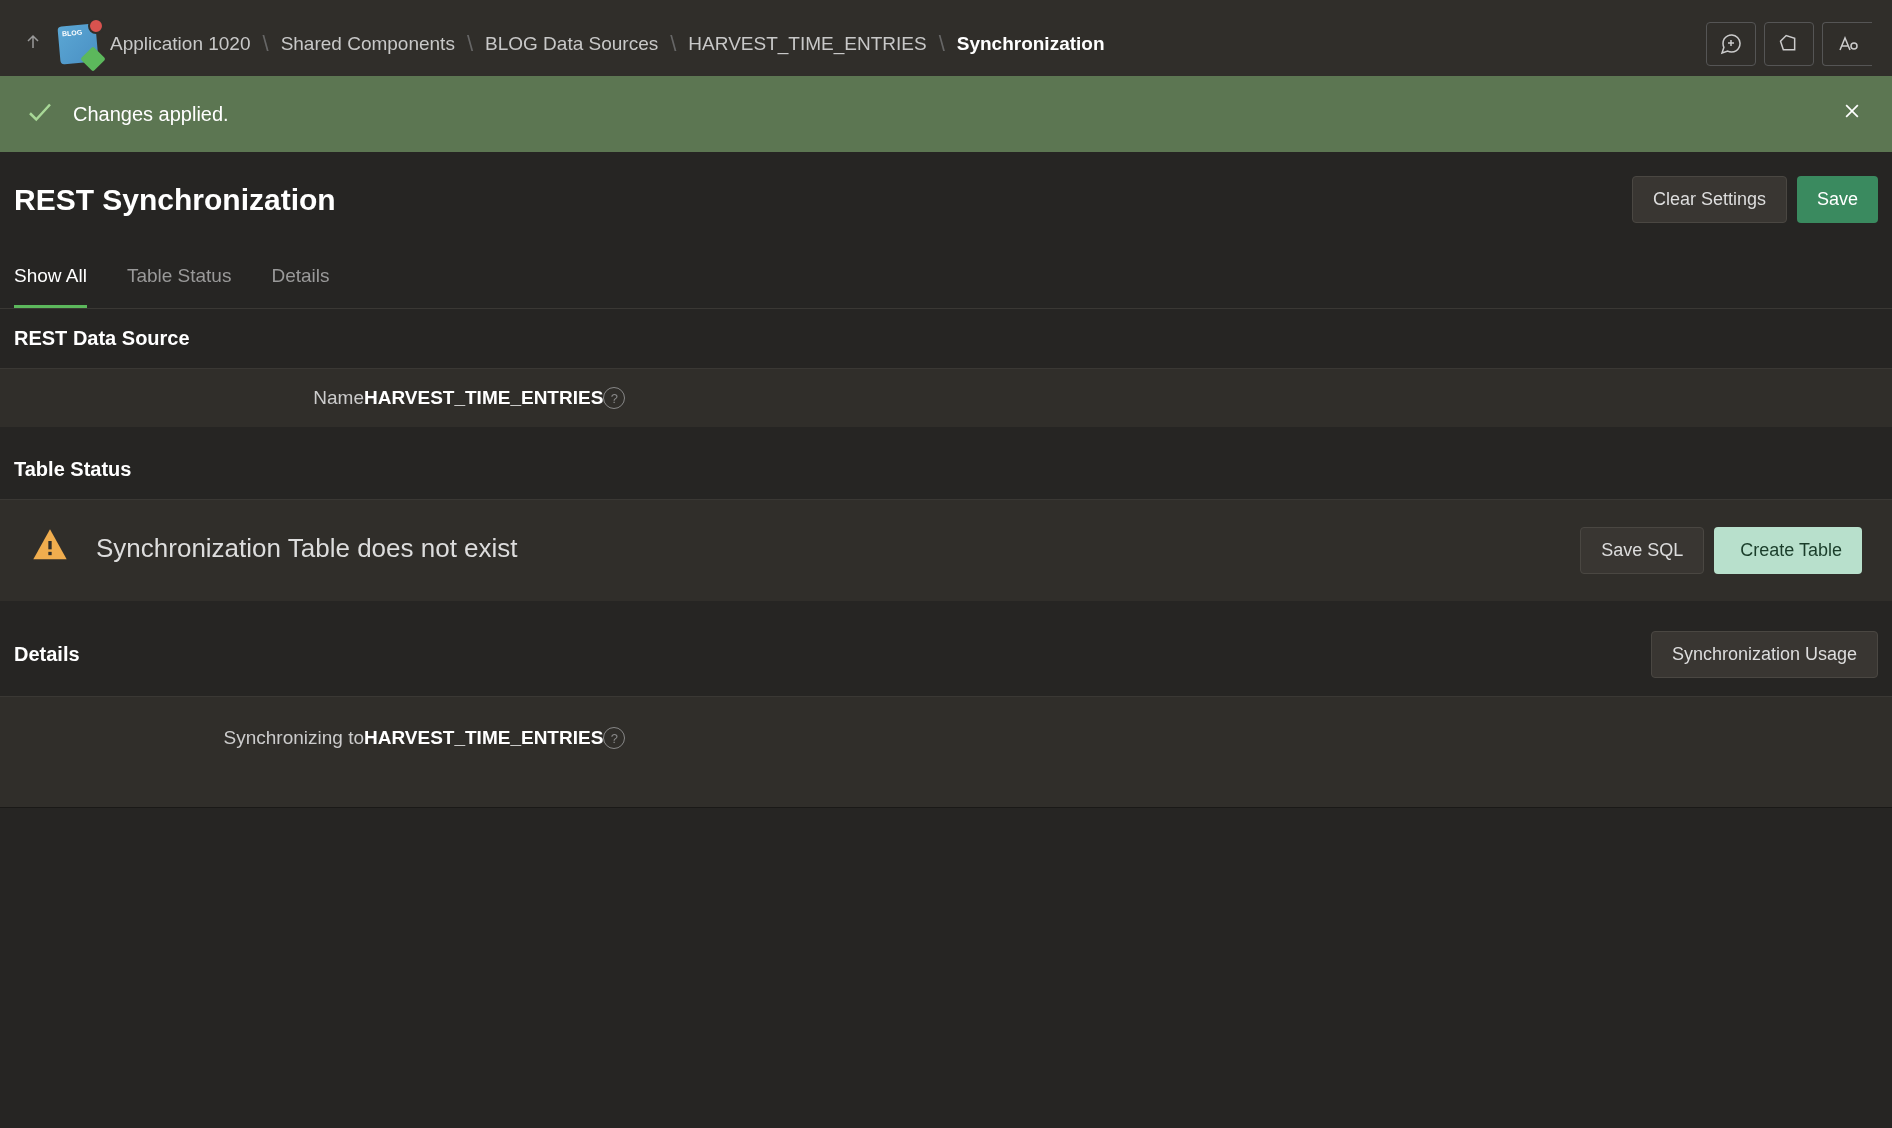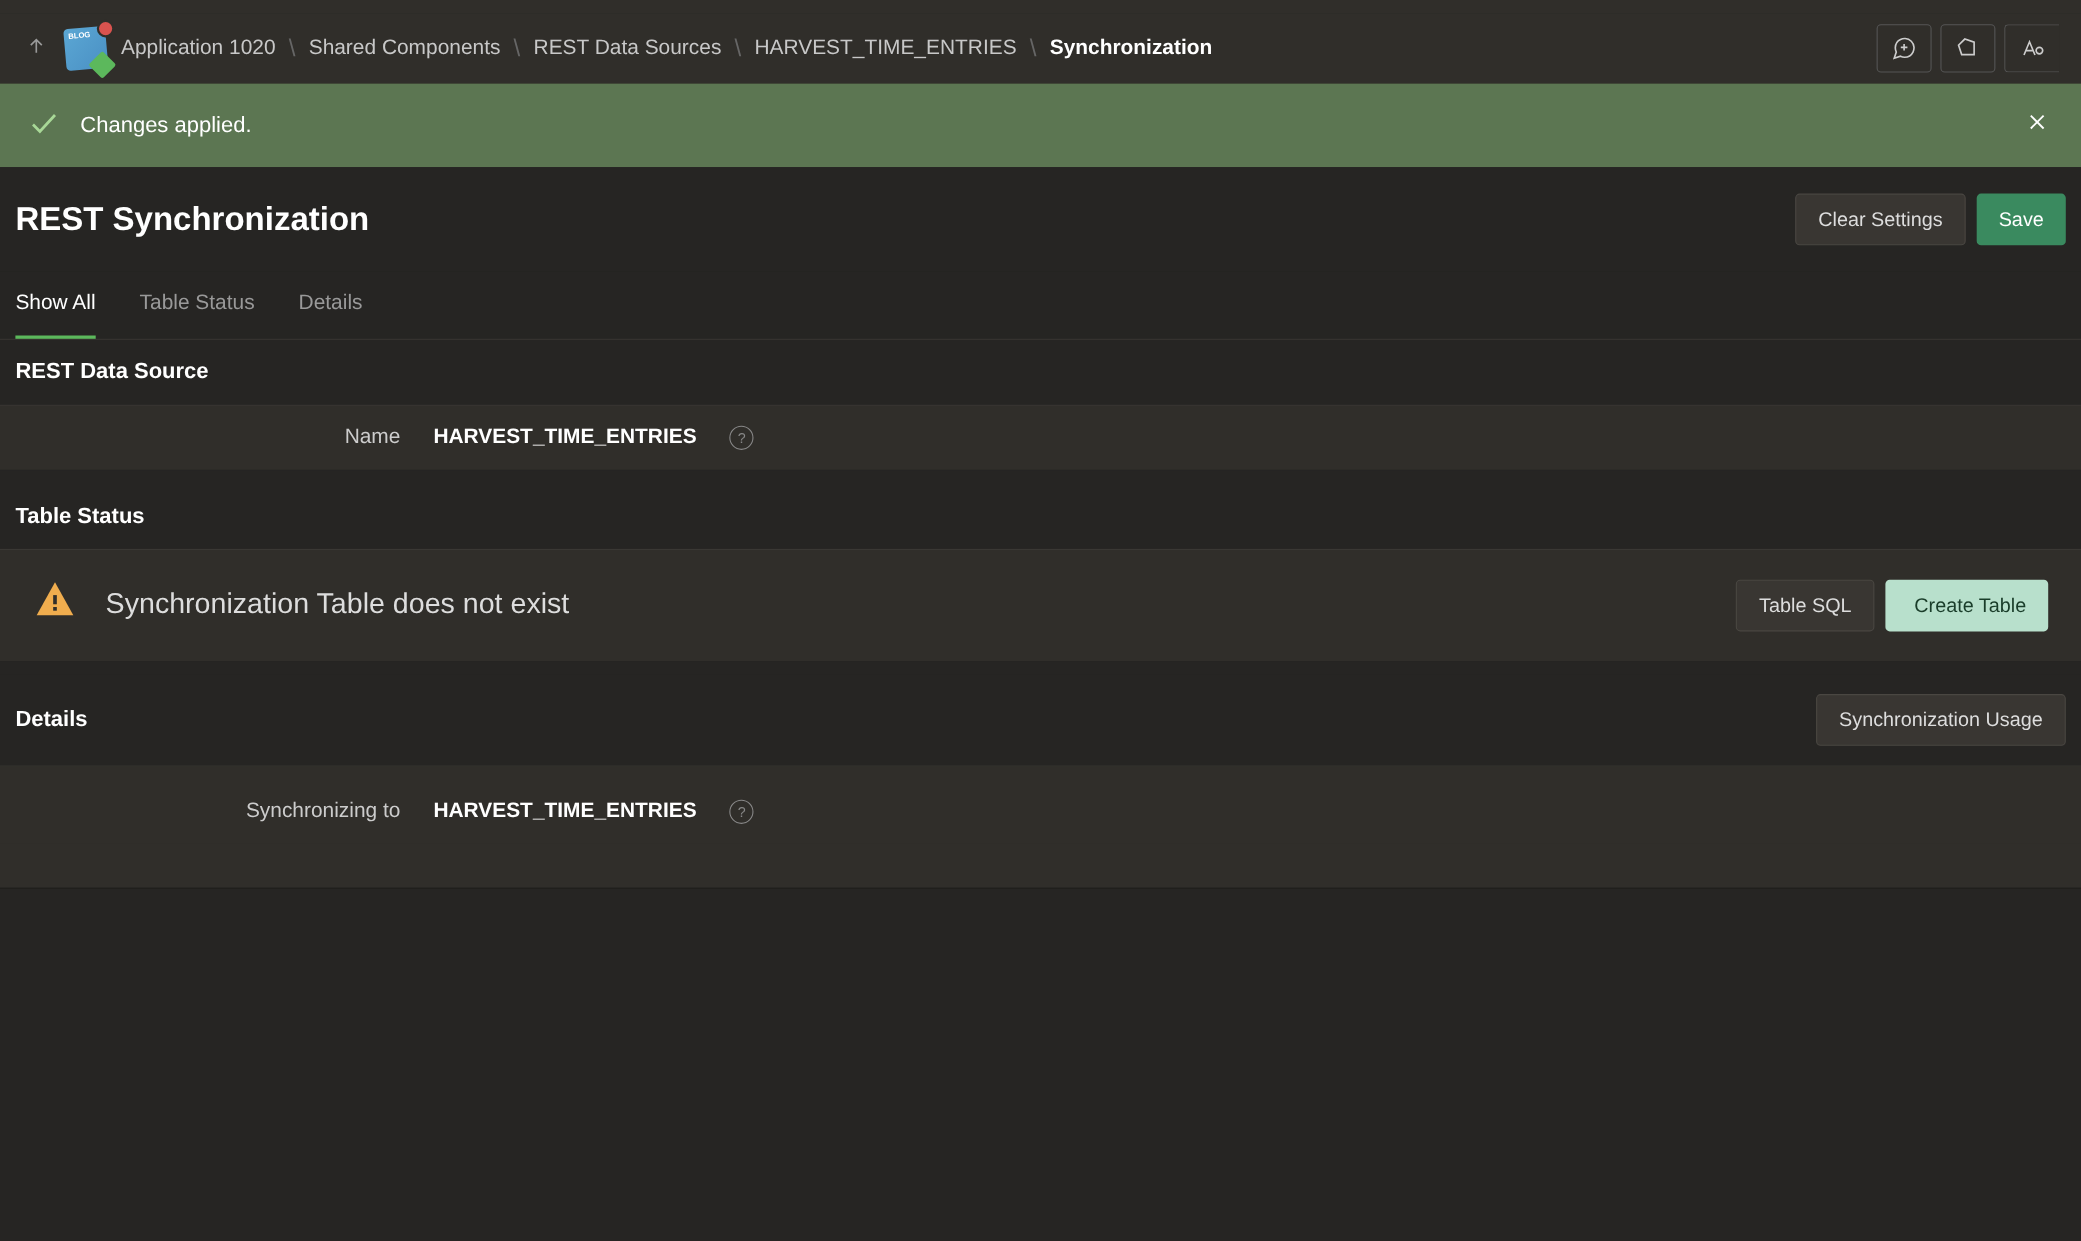--- a/index.html
+++ b/index.html
@@ -203,21 +203,20 @@
       margin-left: auto;
       display: flex;
       gap: 10px;
     }
     .field-row {
       display: flex;
       align-items: flex-end;
       padding: 18px 14px;
       background-color: #302e2a;
       border-bottom: 1px solid #262523;
-      gap: 30px;
     }
     .field-label {
       width: 350px;
       text-align: right;
       font-size: 19px;
       color: #ccc;
     }
     .field-value {
       font-size: 19px;
       font-weight: 700;
@@ -289,21 +288,21 @@
       <div class="app-icon-text">BLOG</div>
     </div>
     <div class="app-icon-badge"></div>
     <div class="app-icon-pencil"></div>
   </div>
   <div class="breadcrumb">
     <span class="breadcrumb-item">Application 1020</span>
     <span class="breadcrumb-separator">\</span>
     <span class="breadcrumb-item">Shared Components</span>
     <span class="breadcrumb-separator">\</span>
-    <span class="breadcrumb-item">REST Data Sources</span>
+    <span class="breadcrumb-item">BLOG Data Sources</span>
     <span class="breadcrumb-separator">\</span>
     <span class="breadcrumb-item">HARVEST_TIME_ENTRIES</span>
     <span class="breadcrumb-separator">\</span>
     <span class="breadcrumb-current">Synchronization</span>
   </div>
   <div class="toolbar-icons">
     <div class="toolbar-icon-btn">
       <svg width="24" height="24" viewBox="0 0 24 24" fill="none" stroke="currentColor" stroke-width="1.5">
         <path d="M21 11.5a8.38 8.38 0 0 1-.9 3.8 8.5 8.5 0 0 1-7.6 4.7 8.38 8.38 0 0 1-3.8-.9L3 21l1.9-5.7a8.38 8.38 0 0 1-.9-3.8 8.5 8.5 0 0 1 4.7-7.6 8.38 8.38 0 0 1 3.8-.9h.5a8.48 8.48 0 0 1 8 8v.5z"></path>
         <line x1="12" y1="8" x2="12" y2="14"></line>
@@ -374,21 +373,21 @@
     <svg width="40" height="40" viewBox="0 0 24 24" fill="currentColor">
       <path d="M12 2 L22 20 L2 20 Z"></path>
       <rect x="11" y="9" width="2" height="5" fill="#302e2a"></rect>
       <rect x="11" y="15.5" width="2" height="2" fill="#302e2a"></rect>
     </svg>
   </span>
   <div class="warning-content">
     <div class="warning-title">Synchronization Table does not exist</div>
   </div>
   <div class="warning-buttons">
-    <button class="btn btn-secondary">Table SQL</button>
+    <button class="btn btn-secondary">Save SQL</button>
     <button class="btn btn-success-light">Create Table</button>
   </div>
 </div>
 
 <div class="spacer"></div>
 
 <div class="section-header">
   <span>Details</span>
   <div class="section-buttons">
     <button class="btn btn-secondary">Synchronization Usage</button>

